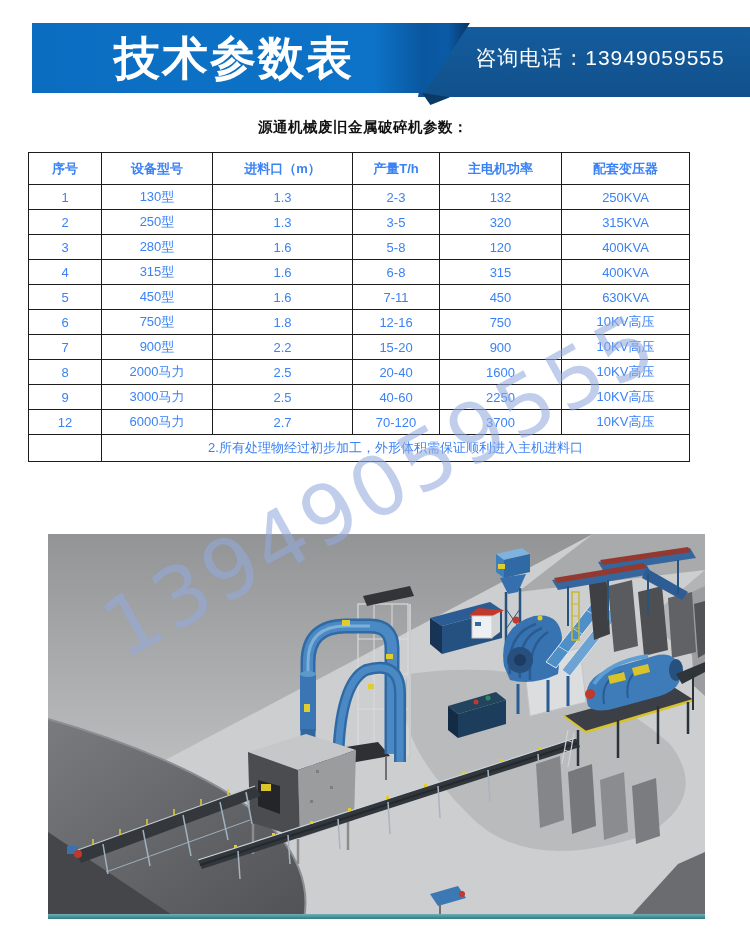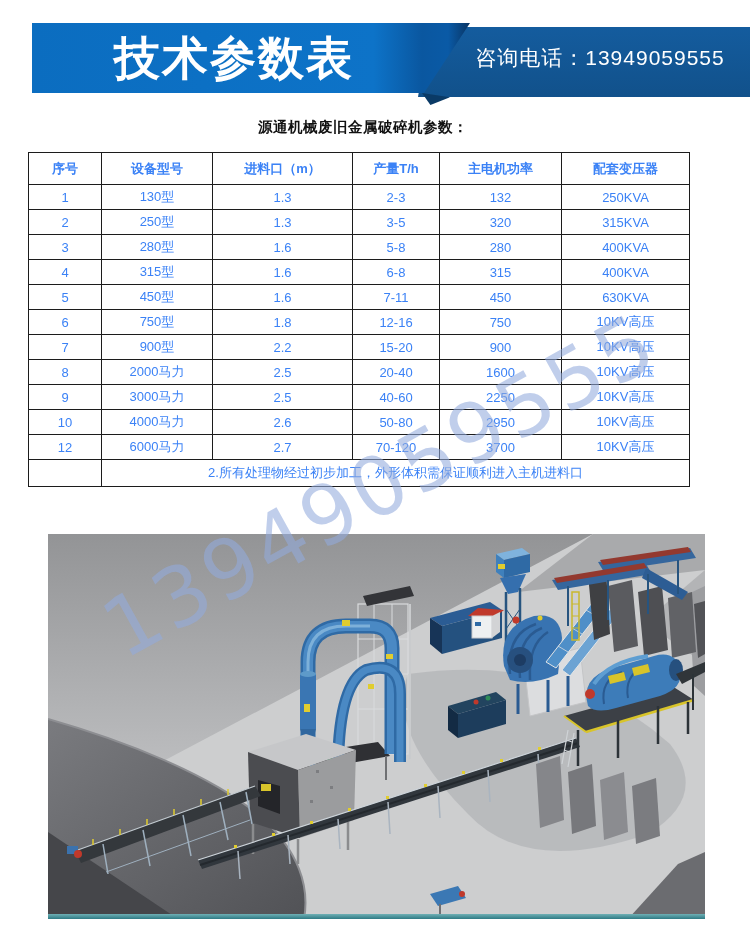--- a/index.html
+++ b/index.html
@@ -93,21 +93,21 @@
           <td>1.3</td>
           <td>3-5</td>
           <td>320</td>
           <td>315KVA</td>
         </tr>
         <tr>
           <td>3</td>
           <td>280型</td>
           <td>1.6</td>
           <td>5-8</td>
-          <td>280</td>
+          <td>120</td>
           <td>400KVA</td>
         </tr>
         <tr>
           <td>4</td>
           <td>315型</td>
           <td>1.6</td>
           <td>6-8</td>
           <td>315</td>
           <td>400KVA</td>
         </tr>
@@ -142,28 +142,20 @@
           <td>20-40</td>
           <td>1600</td>
           <td>10KV高压</td>
         </tr>
         <tr>
           <td>9</td>
           <td>3000马力</td>
           <td>2.5</td>
           <td>40-60</td>
           <td>2250</td>
-          <td>10KV高压</td>
-        </tr>
-        <tr>
-          <td>10</td>
-          <td>4000马力</td>
-          <td>2.6</td>
-          <td>50-80</td>
-          <td>2950</td>
           <td>10KV高压</td>
         </tr>
         <tr>
           <td>12</td>
           <td>6000马力</td>
           <td>2.7</td>
           <td>70-120</td>
           <td>3700</td>
           <td>10KV高压</td>
         </tr>

